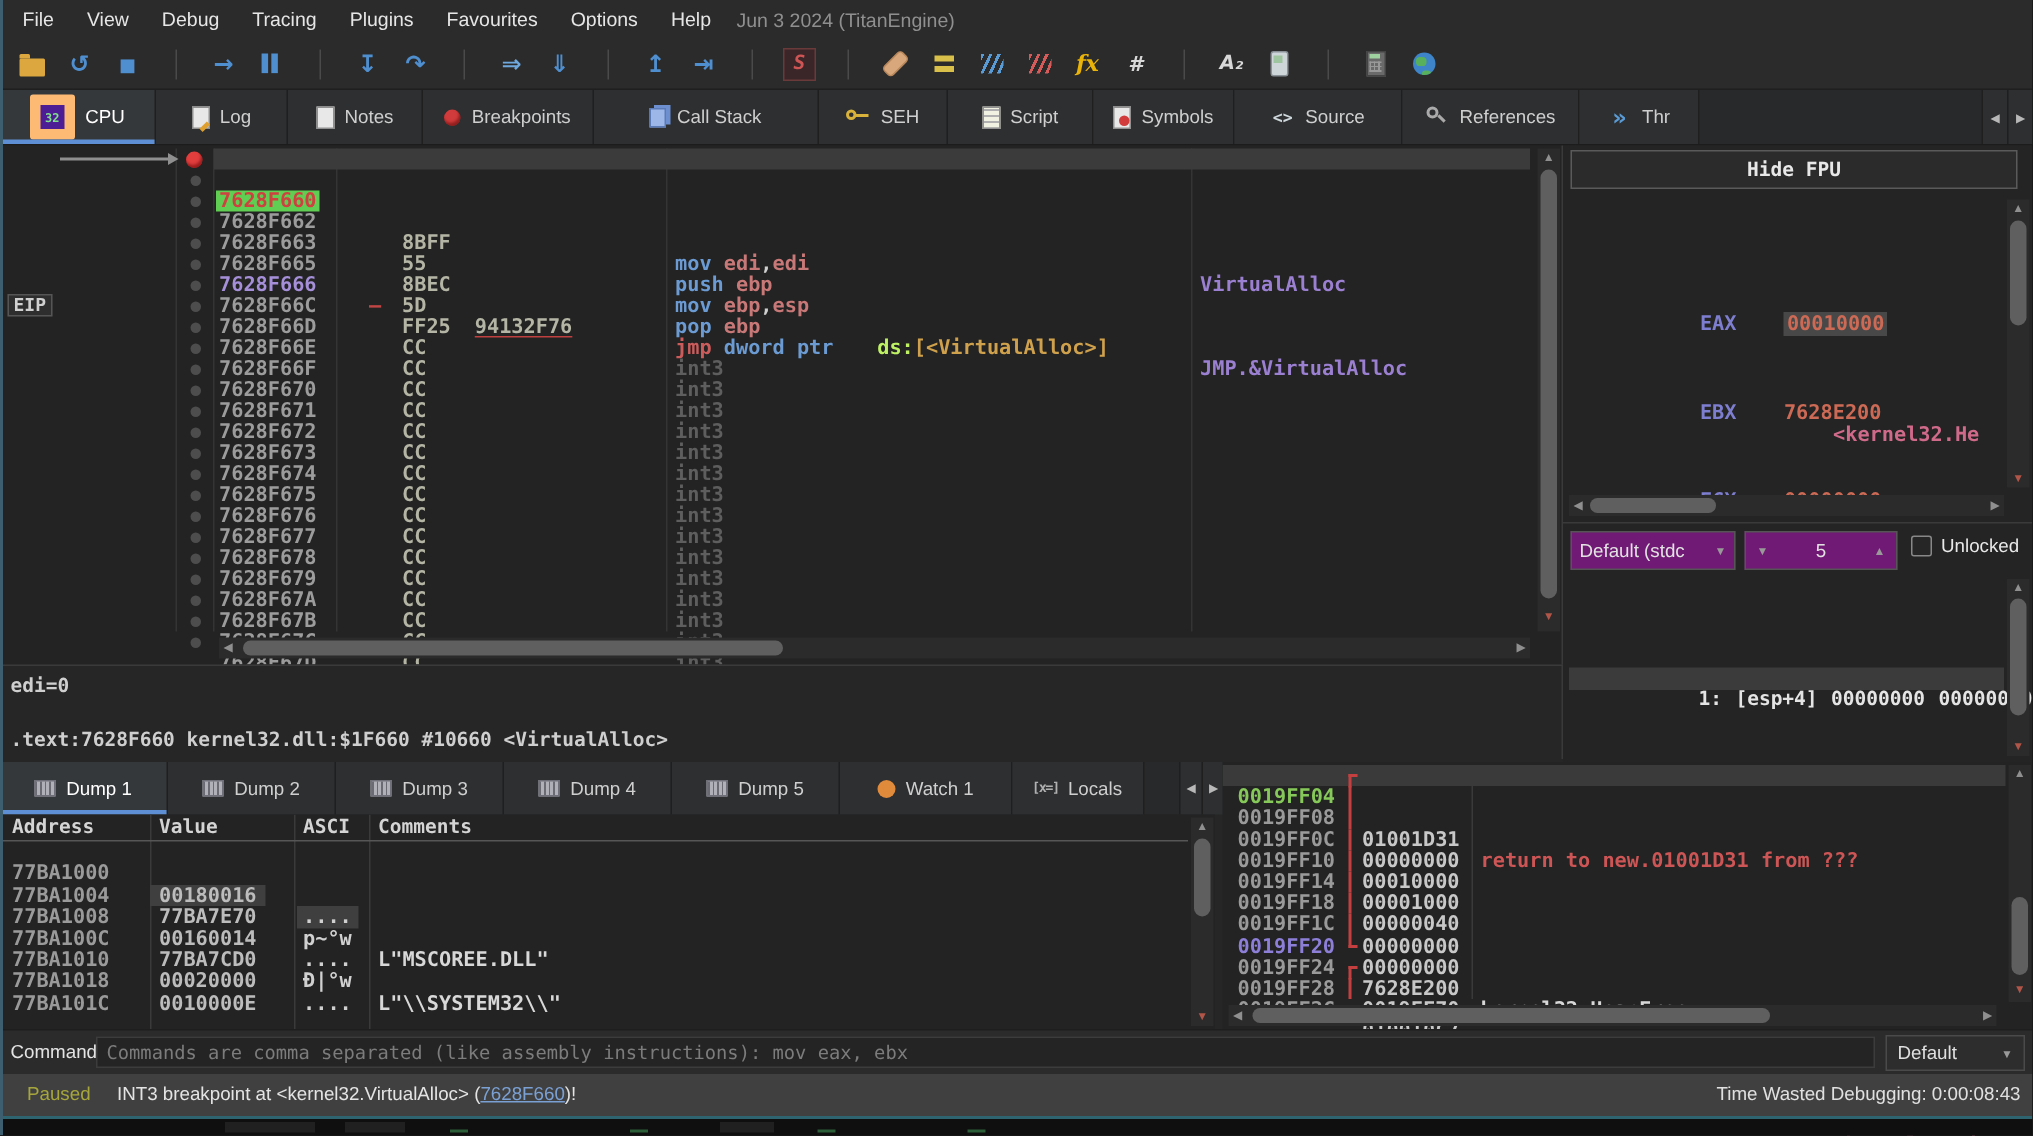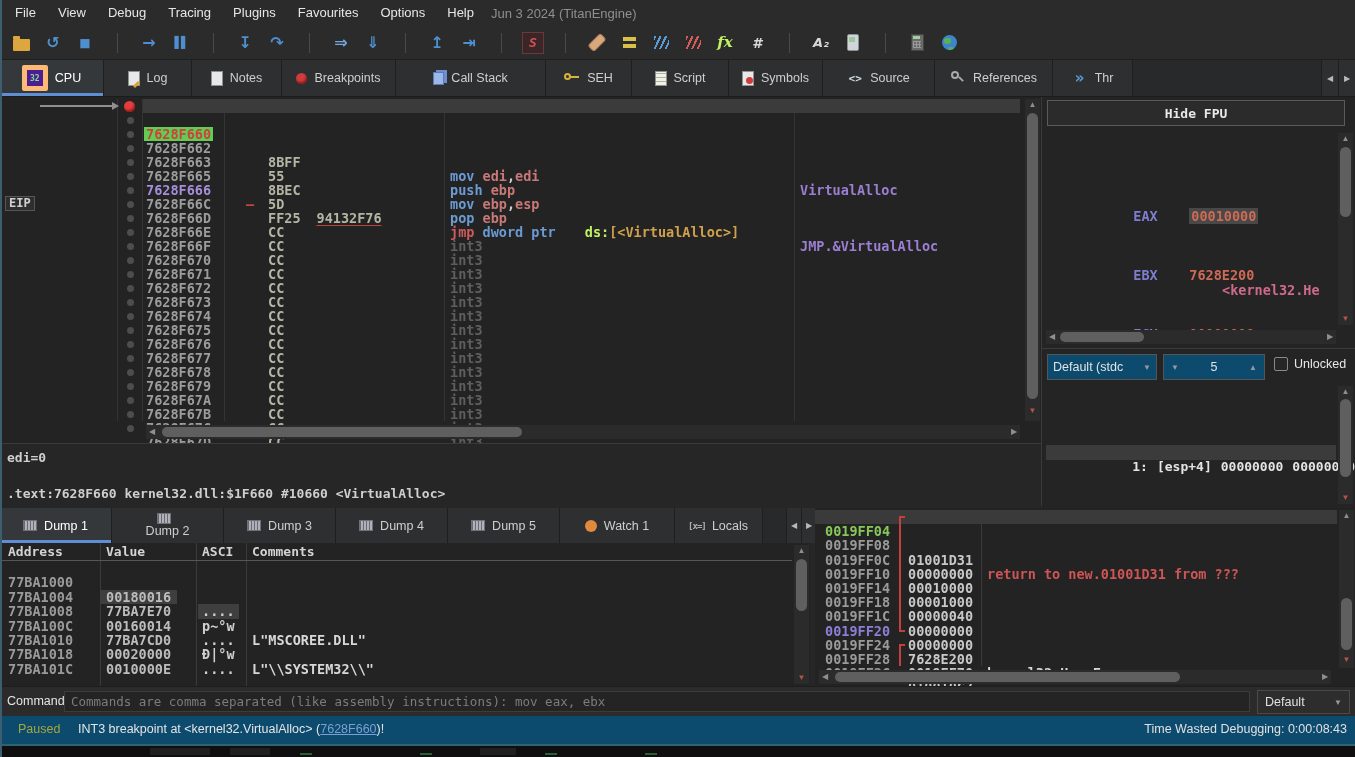--- a/index.html
+++ b/index.html
@@ -40,21 +40,21 @@
   .ic-globe::after{content:"";position:absolute;left:6px;bottom:-2px;width:6px;height:5px;background:#58b05c;border-radius:40%;}
 
   
   #tabbar{position:absolute;left:0;top:60px;width:100%;height:37px;background:#28292b;border-bottom:1px solid #1c1c1c;box-sizing:border-box;display:flex;}
   .tab{height:36px;display:flex;align-items:center;justify-content:center;background:#2d2f31;border-right:1px solid #1f1f1f;
        color:#cfcfcf;font-size:12.5px;position:relative;box-sizing:border-box;cursor:default;flex:none;}
   .tab.active{background:#35383b;color:#ffffff;}
   .tab.active::after{content:"";position:absolute;left:0;right:0;bottom:0;height:3px;background:#5e8fd4;}
   .tab-ic{width:16px;height:16px;margin-right:7px;position:relative;flex:none;display:flex;align-items:center;justify-content:center;}
   .tab-ic i{font-style:normal;}
-  .ti-cpu{background:#4c1d95;border:5px solid #fdba74;border-radius:2px;}
+  .ti-cpu{background:#4c1d95;border:7px solid #fdba74;border-radius:2px;}
   .ti-cpu i{font:bold 8px "DejaVu Sans Mono",monospace;color:#7fe08a;}
   .ti-page{width:12px;height:15px;background:#e8e8e8;border:1px solid #909090;box-sizing:border-box;}
   .ti-log::after{content:"";position:absolute;right:-1px;bottom:-1px;width:7px;height:3px;background:#e0a030;transform:rotate(-45deg);}
   .ti-script{background:#f2f2e2 repeating-linear-gradient(0deg,transparent 0 3px,#b0b0b0 3px 4px);}
   .ti-sym::after{content:"";position:absolute;right:0;bottom:1px;width:7px;height:7px;border-radius:50%;background:#d23b3b;}
   .ti-bp{width:11px;height:11px;border-radius:50%;background:#d23b3b;box-shadow:inset -1px -2px 2px rgba(80,0,0,.5);}
   .ti-mem{width:15px;height:10px;background:#2a8f3a;border:1px solid #1a5f24;box-sizing:border-box;
           background-image:repeating-linear-gradient(90deg,rgba(255,255,255,.55) 0 1px,transparent 1px 4px);}
   .ti-stack{width:11px;height:13px;background:#9db8e8;border:1px solid #5a7ab8;box-shadow:3px -2px 0 0 #6d8fd0;box-sizing:border-box;}
   .ti-seh::before{content:"";position:absolute;left:0;top:3px;width:7px;height:7px;border:2px solid #d8b23a;border-radius:50%;box-sizing:border-box;}
@@ -117,21 +117,21 @@
   .rname{display:inline-block;width:56px;color:#7e7ed0;}
   .rval{color:#cd6a55;}
   .rval.hl{background:#484848;padding:0 2px;}
   .rlabel{position:absolute;left:170px;color:#d06a8a;}
   #flagsrow{position:absolute;left:10px;top:310px;font:bold 13.5px "DejaVu Sans Mono",monospace;display:flex;gap:16px;}
   .fname{color:#7e7ed0;margin-right:7px;}
   .fv-o{color:#cd6a55;} .fv-w{color:#e4e4e4;}
 
   
   #args{position:absolute;left:1042px;top:348px;width:313px;height:160px;background:#242424;border-top:1px solid #3a3a3a;box-sizing:border-box;}
-  .ctl{position:absolute;top:5px;height:26px;border:1px solid #555;background:#0c4a6e;box-sizing:border-box;
+  .ctl{position:absolute;top:5px;height:26px;border:1px solid #555;background:#701a75;box-sizing:border-box;
        display:flex;align-items:center;font-size:12.5px;color:#e2e2e2;}
   #ccdd{left:5px;width:110px;padding:0 5px;justify-content:space-between;}
   #spin{left:121px;width:102px;padding:0 7px;justify-content:space-between;}
   .ctl .arr{color:#999;font-size:8px;}
   #unlock{position:absolute;left:232px;top:8px;display:flex;align-items:center;gap:6px;font-size:12.5px;color:#e8e8e8;}
   #unlock .box{width:14px;height:14px;border:1px solid #888;background:#262626;box-sizing:border-box;border-radius:2px;}
   #argrows{position:absolute;left:4px;top:37px;width:290px;font:bold 13px/14.8px "DejaVu Sans Mono",monospace;color:#e4e4e4;white-space:pre;}
   .arow{height:14.8px;padding-left:8px;}
   .arow.sel{background:#3b3b3b;}
   .arow span{margin-right:9px;}
@@ -179,21 +179,21 @@
   #cmd{position:absolute;left:0;top:686px;width:1355px;height:30px;background:#2b2b2b;border-top:1px solid #1e1e1e;box-sizing:border-box;}
   #cmdlabel{position:absolute;left:7px;top:7px;font-size:12.5px;color:#e4e4e4;}
   #cmdinput{position:absolute;left:64px;top:4px;width:1186px;height:21px;background:#242424;border:1px solid #3c3c3c;
             color:#c8c8c8;font:12.5px "DejaVu Sans Mono",monospace;padding:0 6px;box-sizing:border-box;outline:none;}
   #cmdinput::placeholder{color:#7c7c7c;}
   #cmddd{position:absolute;left:1257px;top:3px;width:93px;height:24px;background:#2d2d2d;border:1px solid #4a4a4a;
          box-sizing:border-box;display:flex;align-items:center;justify-content:space-between;padding:0 7px;font-size:12.5px;color:#e0e0e0;}
   #cmddd .arr{color:#999;font-size:8px;}
 
   
-  #status{position:absolute;left:0;top:716px;width:1355px;height:28px;background:#0c4a6e;}
+  #status{position:absolute;left:0;top:716px;width:1355px;height:28px;background:#404040;}
   #st-state{position:absolute;left:18px;top:6px;font-size:12.5px;color:#a6a63c;}
   #st-msg{position:absolute;left:78px;top:6px;font-size:12.5px;color:#e4e4e4;}
   #st-msg a{color:#7aa0d4;text-decoration:underline;cursor:pointer;}
   #st-time{position:absolute;right:8px;top:6px;font-size:12.5px;color:#e0e0e0;}
 
   
   #bline{position:absolute;left:0;top:744px;width:1355px;height:2px;background:#2e6470;}
   #sliver{position:absolute;left:0;top:746px;width:1355px;height:11px;background:#0f0f0f;}
   .sl-block{position:absolute;top:2px;height:7px;background:#202020;}
   .sl-green{position:absolute;top:7px;height:2px;width:12px;background:#2c5e3a;}
@@ -302,21 +302,21 @@
 
       <span class="tb-item">
         <i class="tb-g ic-hatch-b"></i>
       </span>
 
       <span class="tb-item">
         <i class="tb-g ic-hatch-r"></i>
       </span>
 
       <span class="tb-item">
-        <i class="tb-g ic-fx" style="color: #bef264;">fx</i>
+        <i class="tb-g ic-fx" style="color: #eab308;">fx</i>
       </span>
 
       <span class="tb-item">
         <i class="tb-g g14" style="color: rgb(216, 216, 216);">#</i>
       </span>
 
       <span class="tb-item">
         <i class="tb-g tb-sep"></i>
       </span>
 
@@ -800,21 +800,21 @@
 
   <div id="dumptabs">
 
       <div class="tab active" style="width: 112px;">
         <span class="tab-ic ti-dump">
           <i></i>
         </span>
         <span class="tab-lb">Dump 1</span>
       </div>
 
-      <div class="tab" style="width: 112px; flex-direction: column;">
+      <div class="tab" style="width: 112px;">
         <span class="tab-ic ti-dump">
           <i></i>
         </span>
         <span class="tab-lb">Dump 2</span>
       </div>
 
       <div class="tab" style="width: 112px;">
         <span class="tab-ic ti-dump">
           <i></i>
         </span>

